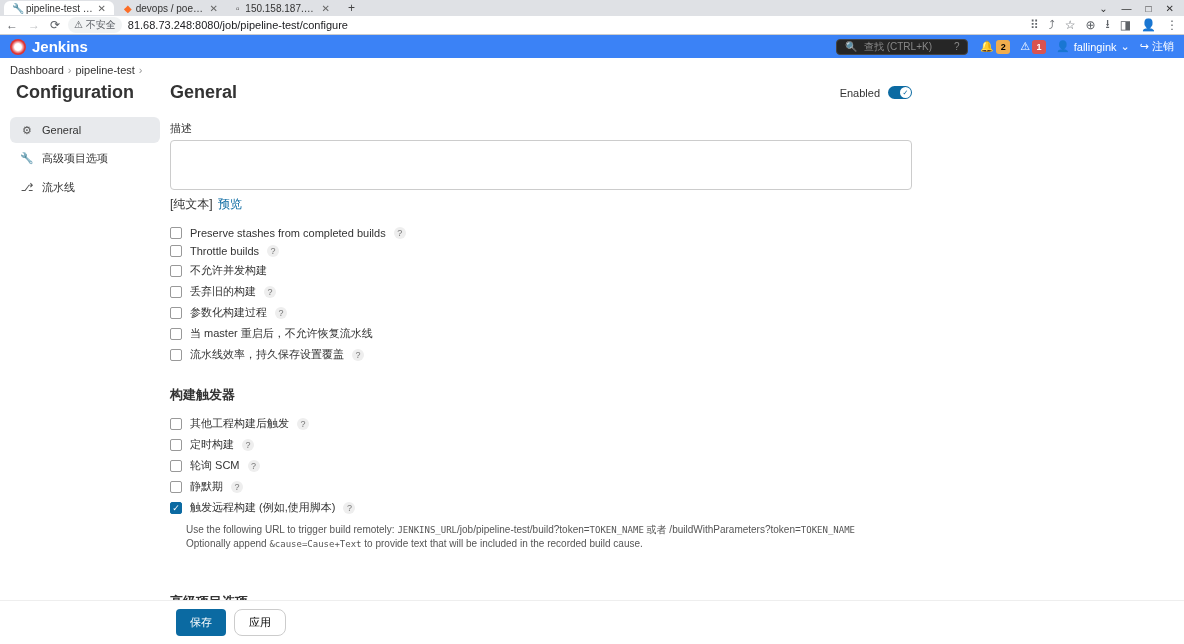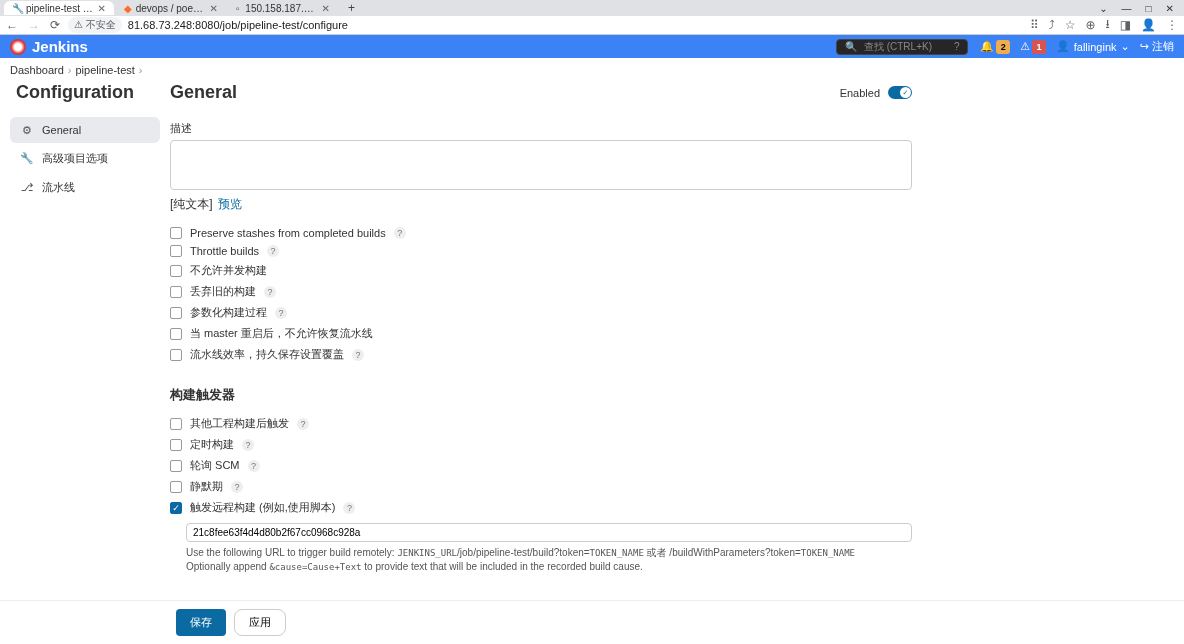--- a/index.html
+++ b/index.html
@@ -257,21 +257,20 @@
     <span class="help-q">?</span>
         </div>
         <div class="check-row">
           <span class="chk checked">✓</span>
     <span>触发远程构建 (例如,使用脚本)</span>
     <span class="help-q">?</span>
         </div>
       </div>
 
     <div class="sub-section">
-      <input class="token" type="text" value="21c8fee63f4d4d80b2f67cc0968c928a" style="">
       <div class="help-text">
         <span>Use the following URL to trigger build remotely: </span><code>JENKINS_URL</code><span>/job/pipeline-test/build?token=</span><code>TOKEN_NAME</code><span> 或者 /buildWithParameters?token=</span><code>TOKEN_NAME</code><br>
         <span>Optionally append </span><code>&amp;cause=Cause+Text</code><span> to provide text that will be included in the recorded build cause.</span>
       </div>
     </div>
 
     <hr class="sep">
     <div class="section-title">高级项目选项</div>
 
   </div>

